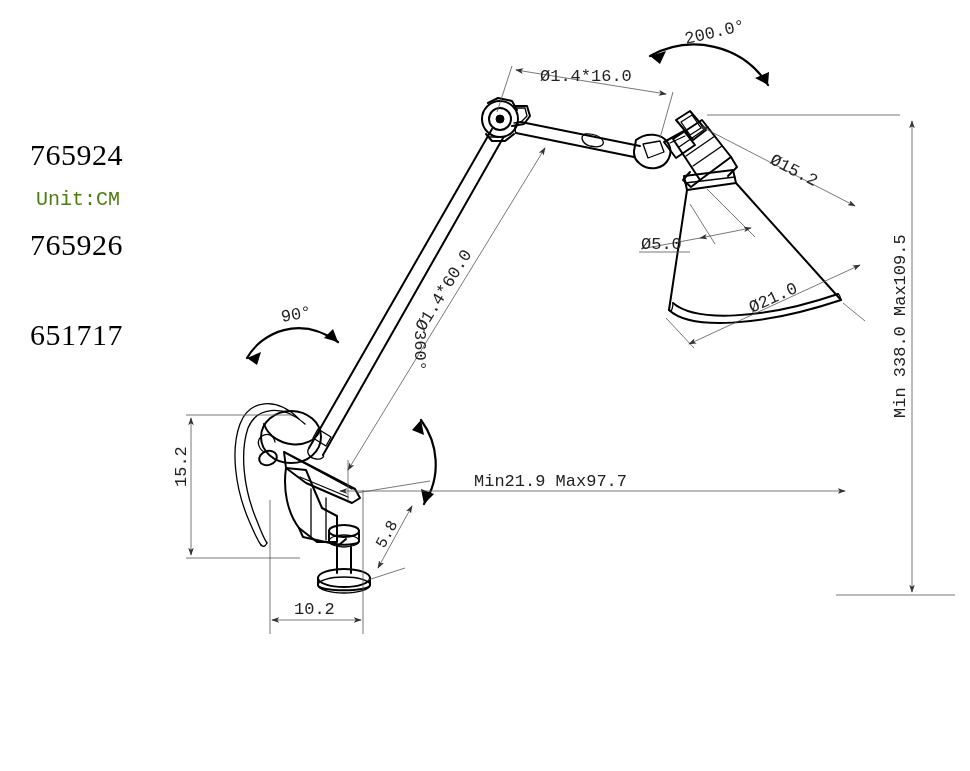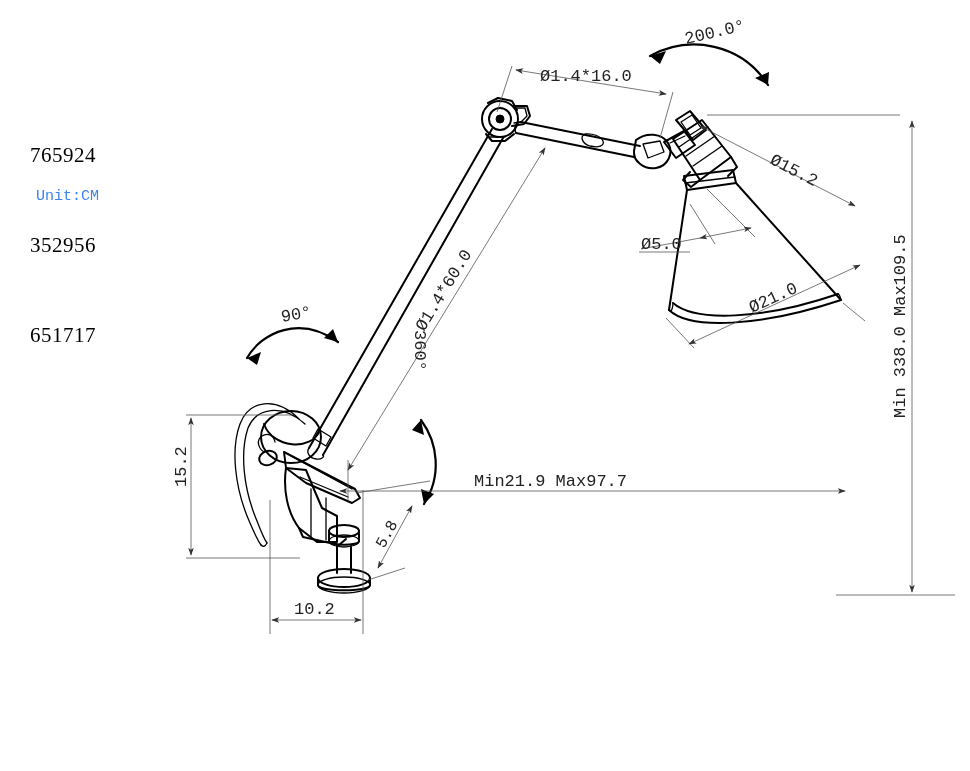--- a/index.html
+++ b/index.html
@@ -22,34 +22,34 @@
     left: 0;
     top: 0;
     width: 970px;
     height: 771px;
   }
   .part-numbers {
     position: absolute;
     left: 30px;
     top: 80px;
     font-family: "Liberation Serif", "DejaVu Serif", serif;
-    font-size: 21px;
+    font-size: 30px;
     line-height: 30px;
     color: #000000;
     letter-spacing: 0.5px;
     white-space: pre;
   }
   .part-numbers div { height: 30px; }
   .unit-label {
     position: absolute;
     left: 36px;
     top: 188px;
     font-family: "Liberation Mono", "DejaVu Sans Mono", monospace;
-    font-size: 15px;
-    color: #3b82f6;
+    font-size: 20px;
+    color: #4d7c0f;
     white-space: pre;
   }
   
   text {
     font-family: "Liberation Mono", "DejaVu Sans Mono", monospace;
     fill: #1a1a1a;
     font-size: 17px;
     white-space: pre;
   }
   .dim-text { font-size: 17px; fill: #222222; }
@@ -61,21 +61,21 @@
   .arc-arrow { fill: none; stroke: #000000; stroke-width: 2.2; stroke-linecap: round; }
   .ah { fill: #000000; stroke: none; }
 </style>
 </head>
 <body>
 
 <div id="sheet">
 
   <div class="part-numbers">
     <div>765924</div>
-    <div>352956</div>
+    <div>765926</div>
     <div>651717</div>
   </div>
   <div class="unit-label">Unit:CM</div>
 
   <svg id="drawing-svg" viewBox="0 0 970 771">
 
     <defs>
       <marker id="ah-f" markerWidth="10" markerHeight="7" refX="9" refY="3.5" orient="auto">
         <path d="M0,0 L10,3.5 L0,7 L2.4,3.5 Z" fill="#333333"></path>
       </marker>

